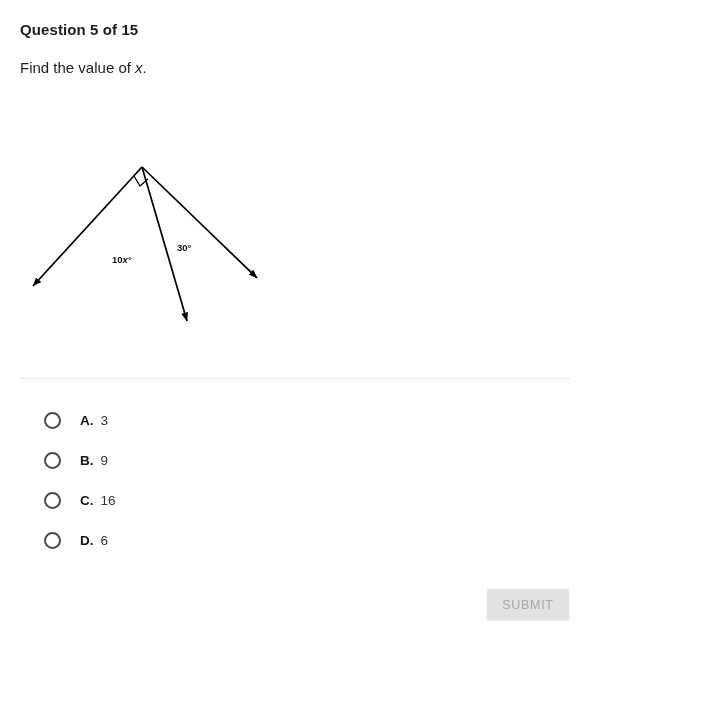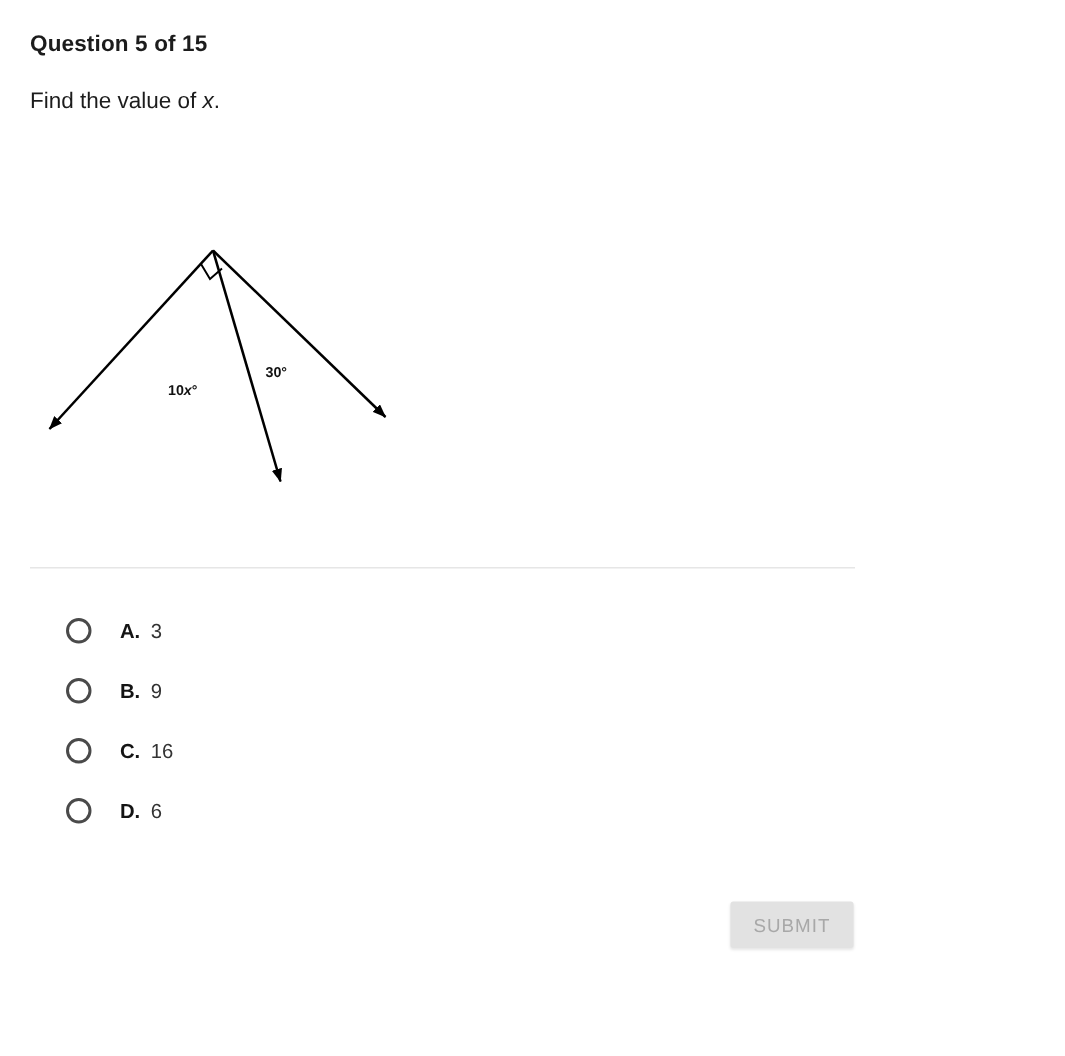--- a/index.html
+++ b/index.html
@@ -100,21 +100,20 @@
     border: none;
     border-radius: 2px;
     color: #a8a8a8;
     font-size: 12.5px;
     font-family: "Liberation Sans", sans-serif;
     letter-spacing: 0.7px;
     display: flex;
     align-items: center;
     justify-content: center;
     box-shadow: 0 1px 2px rgba(0,0,0,0.10);
-    margin-top: 12px;
   }
 
   .fig-label {
     font-family: "Liberation Sans", sans-serif;
     font-size: 9.5px;
     font-weight: bold;
     fill: #111111;
   }
   .fig-label .ital { font-style: italic; }
 </style>

